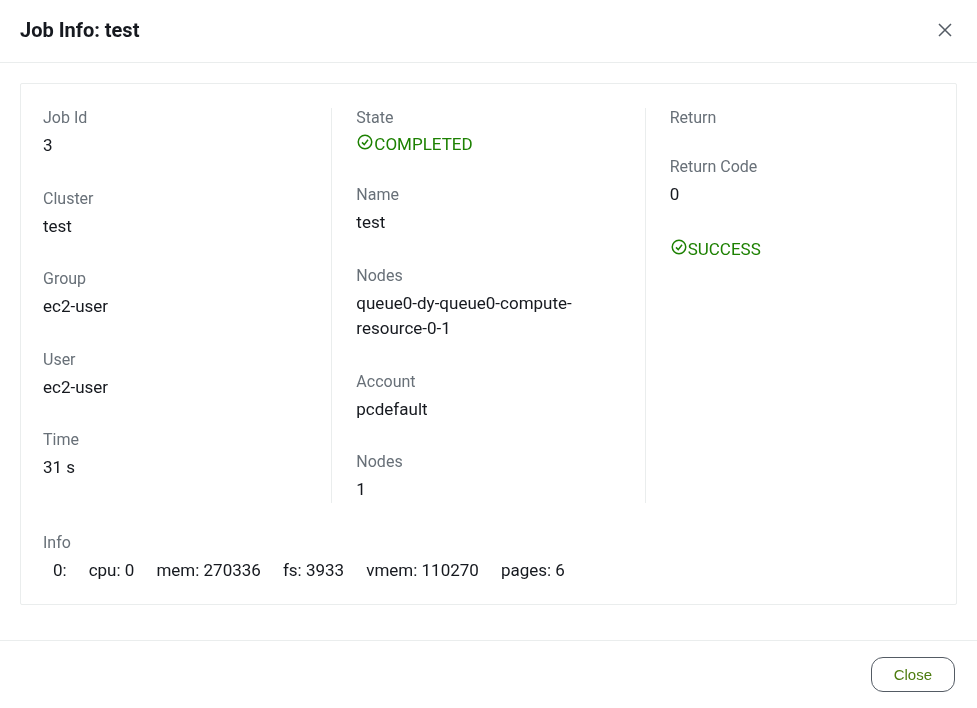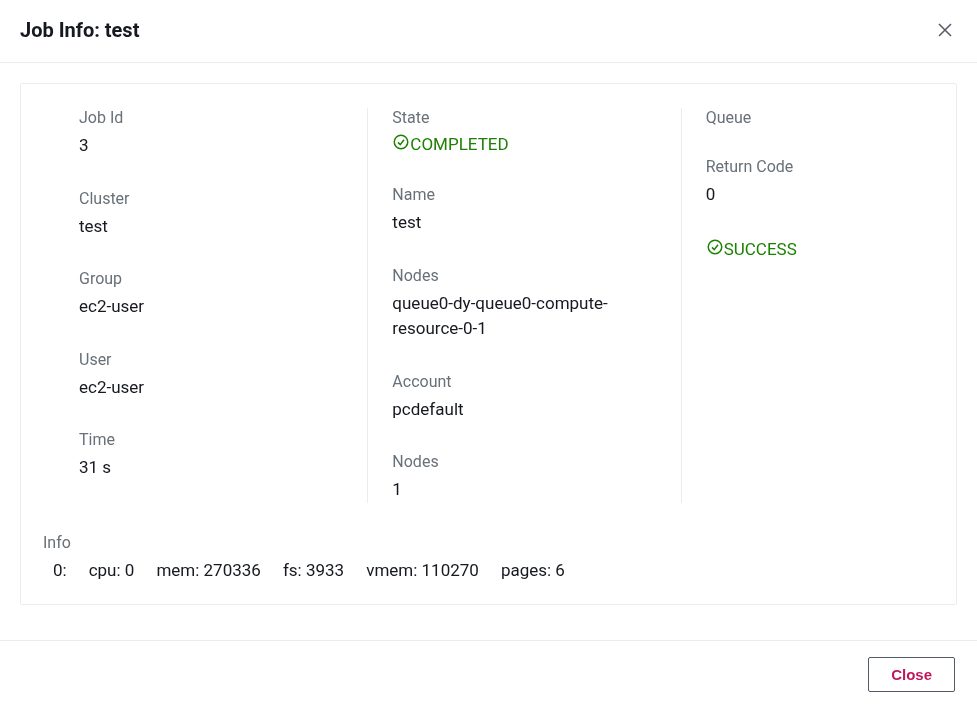--- a/index.html
+++ b/index.html
@@ -48,21 +48,20 @@
   border-radius: 2px;
   padding: 24px 22px;
 }
 .cols {
   display: flex;
   gap: 0;
 }
 .col {
   flex: 1;
   padding: 0 24px;
-  margin-left: 36px;
 }
 .col:first-child { padding-left: 0; }
 .col:last-child { padding-right: 0; }
 .col + .col {
   border-left: 1px solid #eaeded;
 }
 .field {
   margin-bottom: 30px;
 }
 .field:last-child { margin-bottom: 0; }
@@ -105,25 +104,25 @@
 }
 .modal-footer {
   border-top: 1px solid #eaeded;
   display: flex;
   justify-content: flex-end;
   padding: 16px 22px;
 }
 .btn-close {
   border: 1px solid #545b64;
   background: #fff;
-  color: #be185d;
+  color: #4d7c0f;
   font-size: 15px;
-  font-weight: 700;
+  font-weight: 400;
   padding: 8px 22px;
-  border-radius: 2px;
+  border-radius: 12px;
   cursor: pointer;
 }
 </style>
 </head>
 <body>
 
 <div class="modal">
   <div class="modal-header">
     <div class="modal-title">Job Info: test</div>
     <div class="close-x">
@@ -186,21 +185,21 @@
             <div class="field-value">pcdefault</div>
           </div>
           <div class="field">
             <div class="field-label">Nodes</div>
             <div class="field-value">1</div>
           </div>
         </div>
 
         <div class="col">
           <div class="field">
-            <div class="field-label">Queue</div>
+            <div class="field-label">Return</div>
           </div>
           <div class="field">
             <div class="field-label">Return Code</div>
             <div class="field-value">0</div>
           </div>
           <div class="field">
             <div class="status-value">
               <span>
                 <svg viewBox="0 0 24 24">
                     <circle cx="12" cy="12" r="9"></circle>

